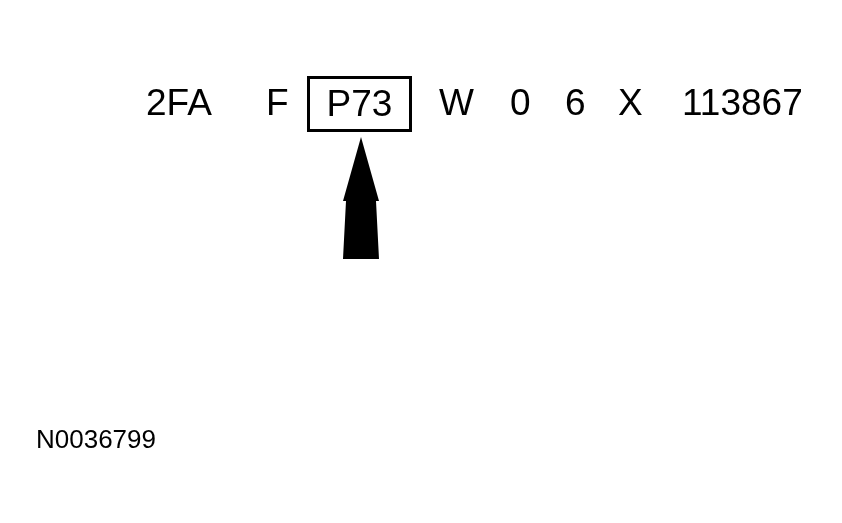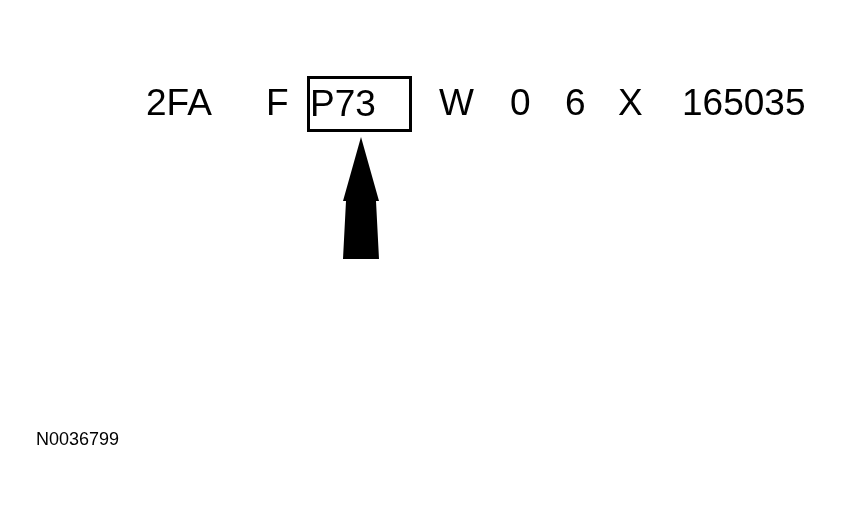--- a/index.html
+++ b/index.html
@@ -1,38 +1,38 @@
 <!DOCTYPE html>
 <html><head>
   <meta charset="utf-8">
   <style>
     html, body { margin: 0; padding: 0; background: #ffffff; }
     body { width: 842px; height: 523px; position: relative; overflow: hidden;
            font-family: "Liberation Sans", sans-serif; color: #000; }
     .vin-seg { position: absolute; top: 83px; font-size: 37px; line-height: 40px; white-space: nowrap; }
     .highlight-box { position: absolute; left: 307px; top: 76px; width: 99px; height: 50px;
                      border: 3px solid #000; }
-    .highlight-box span { position: absolute; left: 0; right: 0; top: 5px; text-align: left;
+    .highlight-box span { position: absolute; left: 0; right: 0; top: 5px; text-align: center;
                           font-size: 37px; line-height: 40px; }
     .arrow { position: absolute; left: 330px; top: 134px; }
-    .ref { position: absolute; left: 36px; top: 424px; font-size: 18px; line-height: 30px; }
+    .ref { position: absolute; left: 36px; top: 424px; font-size: 26px; line-height: 30px; }
   </style>
 </head>
 <body>
 
 <div>
   <span class="vin-seg" style="left:146px">2FA</span>
   <span class="vin-seg" style="left:266px">F</span>
   <div class="highlight-box">
     <span>P73</span>
   </div>
   <span class="vin-seg" style="left:439px">W</span>
   <span class="vin-seg" style="left:510px">0</span>
   <span class="vin-seg" style="left:565px">6</span>
   <span class="vin-seg" style="left:618px">X</span>
-  <span class="vin-seg" style="left:682px">165035</span>
+  <span class="vin-seg" style="left:682px">113867</span>
 
   <svg class="arrow" width="64" height="130" viewBox="0 0 64 130">
     <polygon points="31,3 13,67 16,67 13,125 49,125 46,67 49,67" fill="#000"></polygon>
   </svg>
 
   <span class="ref">N0036799</span>
 </div>
 
 </body></html>

